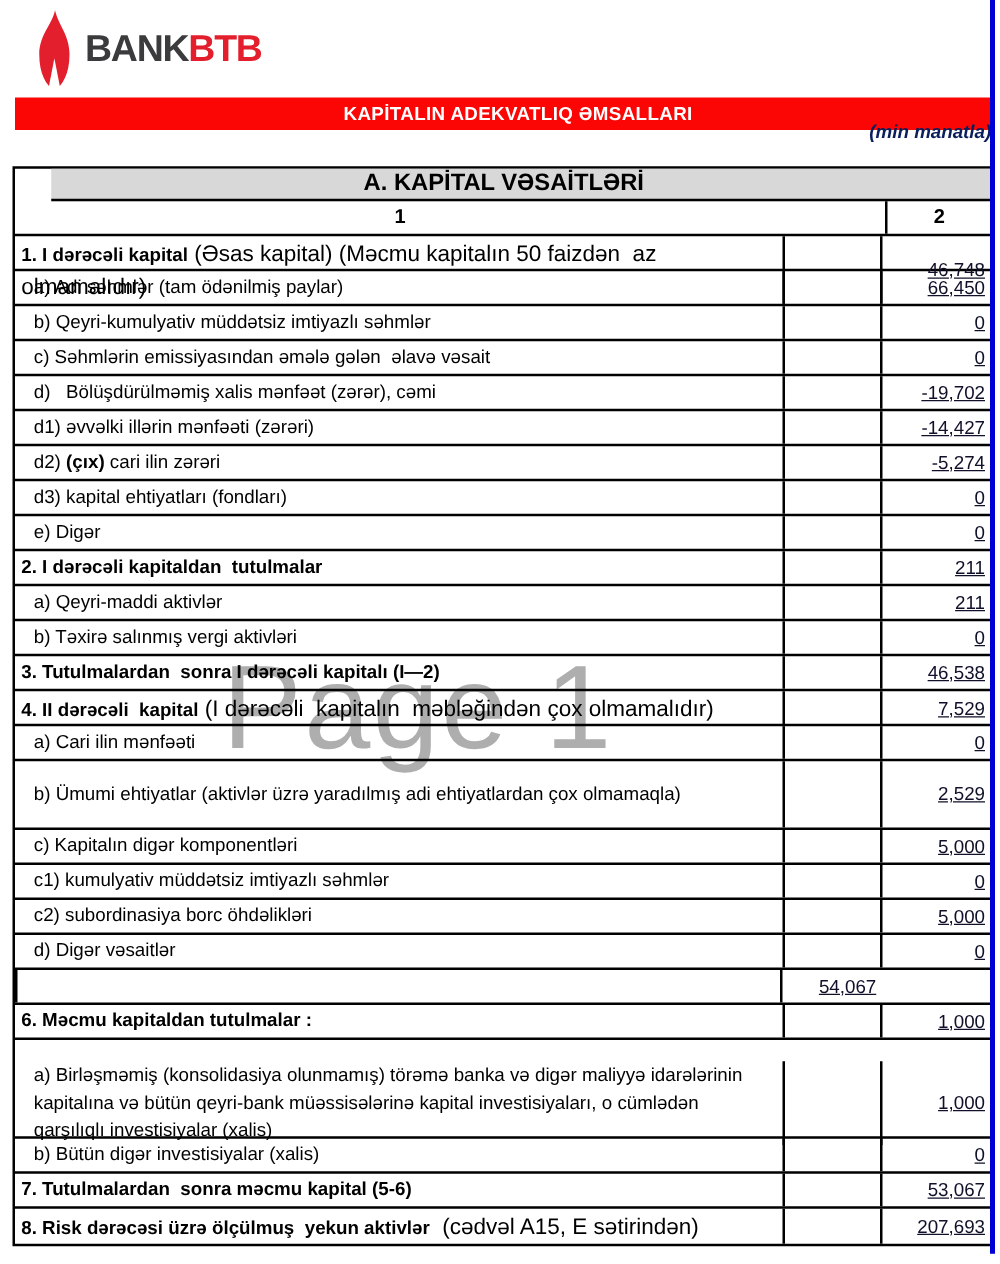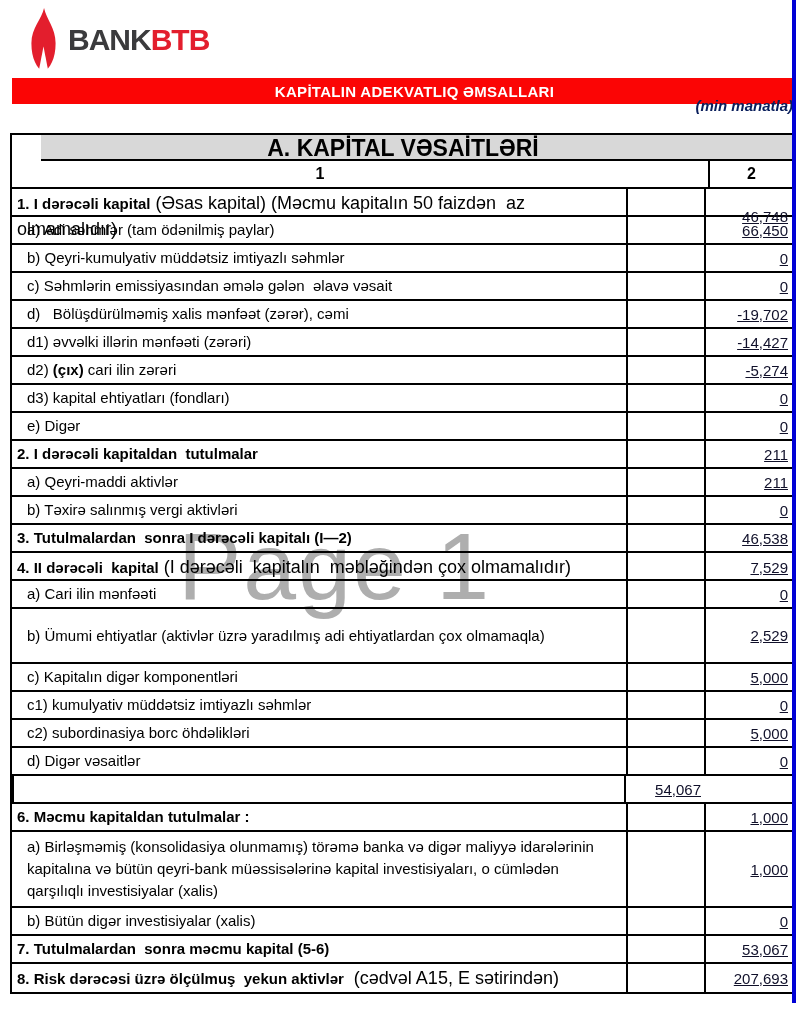--- a/index.html
+++ b/index.html
@@ -31,28 +31,28 @@
     font-family:"Liberation Sans", sans-serif; letter-spacing:2px; white-space:nowrap;
   }
   
   #tbl{
     position:absolute; left:10px; top:133px; width:785px; z-index:1;
     border:2px solid #000; box-sizing:border-box; background:transparent;
   }
   .trow{display:grid; box-sizing:border-box; border-bottom:2px solid #000; background:transparent;}
   .trow:last-child{border-bottom:none;}
   #sechead{height:26px; grid-template-columns:1fr; background:var(--header-gray,#d8d8d8);
-    align-items:center; text-align:center; font-weight:700; font-size:23px; padding-right:28px;margin-left:29px;}
+    align-items:center; text-align:center; font-weight:700; font-size:19px; padding-right:28px;margin-left:29px;}
   #colhead{height:28px; grid-template-columns:696px 1fr; font-weight:700; font-size:16px;}
   #colhead .c{display:flex; align-items:center; justify-content:center;}
   #colhead .c1{padding-right:80px;}
   #colhead .c2{border-left:2px solid #000;}
   .row{grid-template-columns:614px 80px 1fr; height:28px;}
   .row.h2{height:55px;}
-  .row.h3{height:76px;}
+  .row.h3{height:62px;margin-top:17px;}
   .c{display:flex; align-items:center; box-sizing:border-box; min-width:0;}
   .desc{padding:1px 4px 1px 5px; font-size:15px; line-height:1.45;}
   .desc.ind{padding-left:15px;}
   .desc .txt{max-width:575px; white-space:pre-wrap;}
   .desc b{font-weight:700;}
   .desc .small{font-size:18px;}
   .mid{border-left:2px solid #000; border-right:2px solid #000;}
   .val{justify-content:flex-end; padding-right:5px; font-size:15px;
        color:var(--number-navy,#10102a); font-weight:400;text-decoration:underline;}
   

